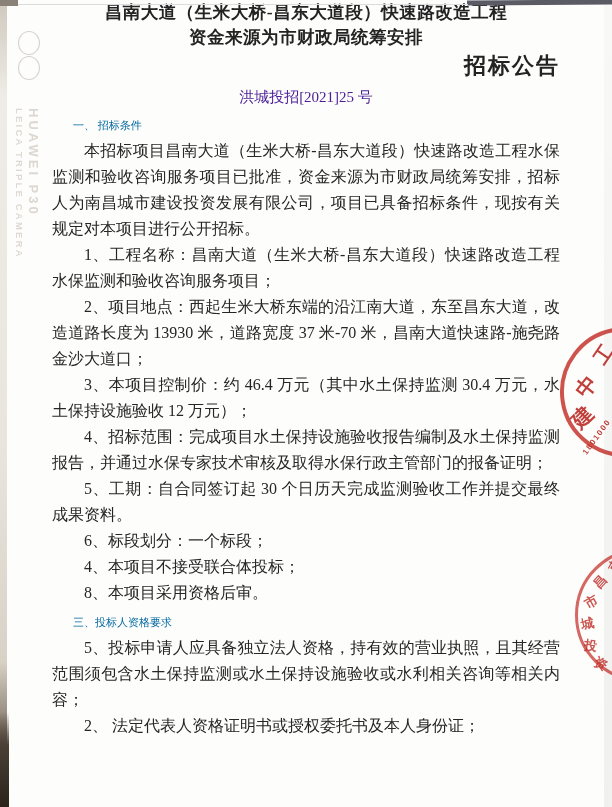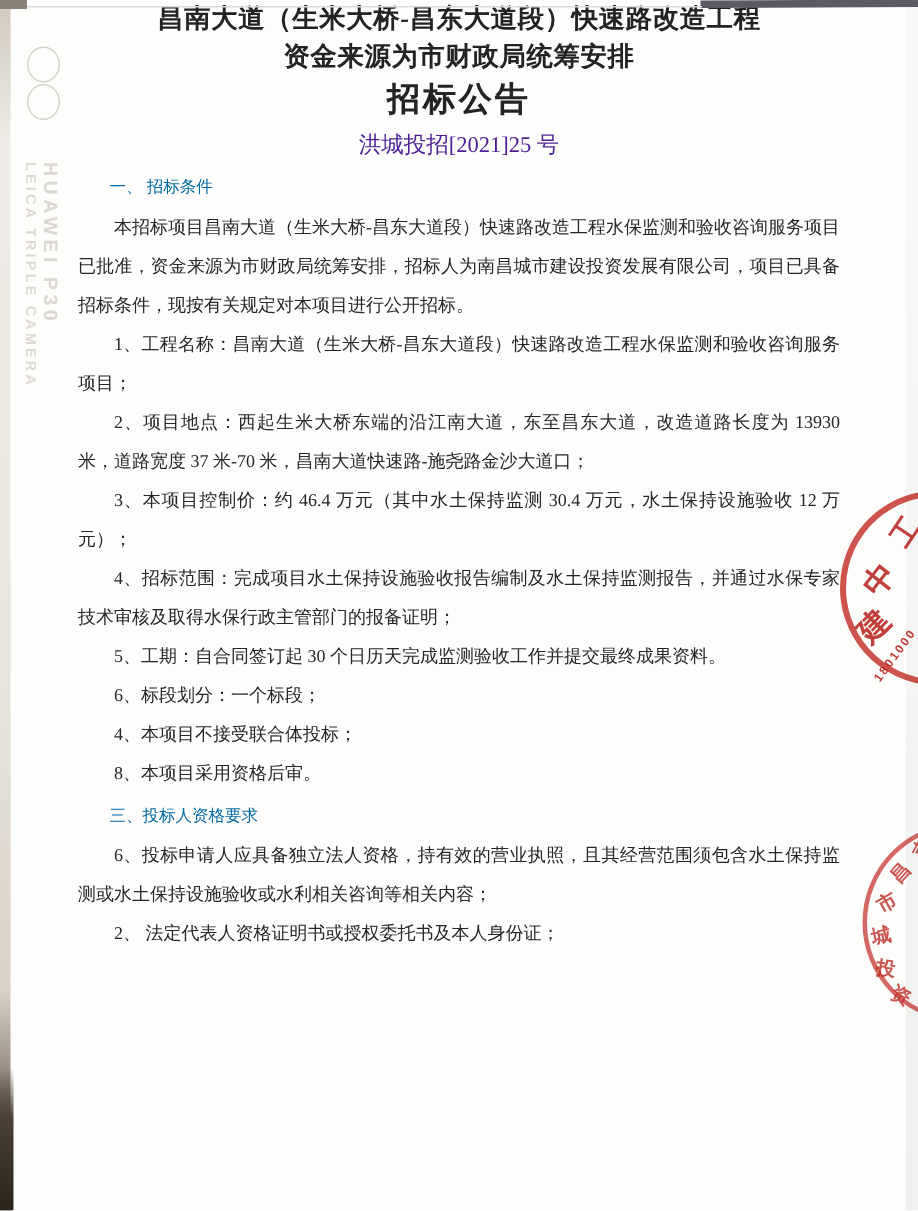--- a/index.html
+++ b/index.html
@@ -60,29 +60,29 @@
     font-size:9.5px;font-weight:700;letter-spacing:2.2px;white-space:nowrap;
     color:#deD9d2;
   }
   
   .doc{
     position:absolute;left:52px;top:0;width:508px;z-index:3;
     color:#232323;
   }
   .title-block{text-align:center;}
   .t1,.t2{font-size:17.5px;line-height:25px;font-weight:700;letter-spacing:0.5px;}
-  .t3{font-size:22px;line-height:30px;font-weight:700;margin-top:1px;letter-spacing:2px;}
+  .t3{font-size:22px;line-height:30px;font-weight:700;margin-top:1px;letter-spacing:2px;text-align:right;}
   .docnum{font-size:15px;line-height:24px;margin-top:4px;color:#4c1d95;}
   .body{margin-top:2px;}
   .body h3{
     margin:3px 0 0 0;padding-left:21px;
     font-size:11px;line-height:26px;font-weight:400;color:#0369a1;
   }
   .body p{
-    margin:0;font-size:12px;line-height:26px;text-indent:2em;
+    margin:0;font-size:16px;line-height:26px;text-indent:2em;
     text-align:justify;color:#262626;
   }
   
   .stamp{position:absolute;border-radius:50%;z-index:4;}
   .stamp1{
     left:560px;top:327px;width:122px;height:122px;
     border:4px solid rgba(195,45,38,0.82);
     transform:rotate(-8deg);
   }
   .stamp1 .s-char{position:absolute;color:rgba(186,38,32,0.88);font-weight:700;}
@@ -139,21 +139,21 @@
       <p>1、工程名称：昌南大道（生米大桥-昌东大道段）快速路改造工程水保监测和验收咨询服务项目；</p>
       <p>2、项目地点：西起生米大桥东端的沿江南大道，东至昌东大道，改造道路长度为 13930 米，道路宽度 37 米-70 米，昌南大道快速路-施尧路金沙大道口；</p>
       <p>3、本项目控制价：约 46.4 万元（其中水土保持监测 30.4 万元，水土保持设施验收 12 万元）；</p>
       <p>4、招标范围：完成项目水土保持设施验收报告编制及水土保持监测报告，并通过水保专家技术审核及取得水保行政主管部门的报备证明；</p>
       <p>5、工期：自合同签订起 30 个日历天完成监测验收工作并提交最终成果资料。</p>
       <p>6、标段划分：一个标段；</p>
       <p>4、本项目不接受联合体投标；</p>
       <p>8、本项目采用资格后审。</p>
 
       <h3>三、投标人资格要求</h3>
-      <p>6、投标申请人应具备独立法人资格，持有效的营业执照，且其经营范围须包含水土保持监测或水土保持设施验收或水利相关咨询等相关内容；</p>
+      <p>5、投标申请人应具备独立法人资格，持有效的营业执照，且其经营范围须包含水土保持监测或水土保持设施验收或水利相关咨询等相关内容；</p>
       <p>2、 法定代表人资格证明书或授权委托书及本人身份证；</p>
 
     </div>
   </div>
 
   <div class="stamp stamp1">
     <span class="s-char s1-a">工</span>
     <span class="s-char s1-b">中</span>
     <span class="s-char s1-c">建</span>
     <span class="s1-digits">1801000</span>

